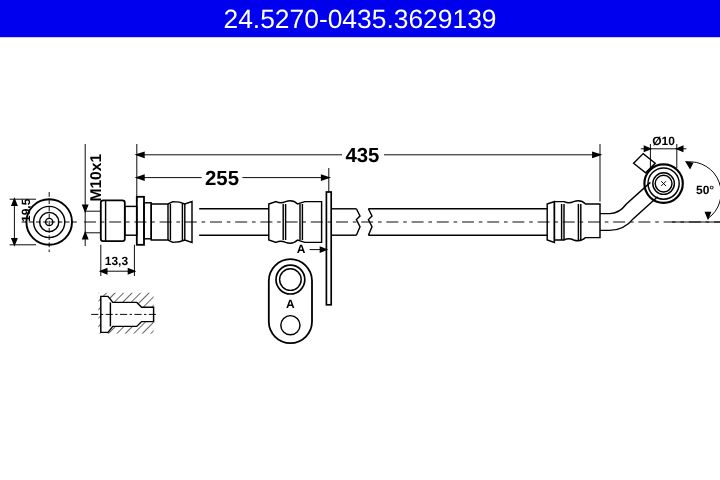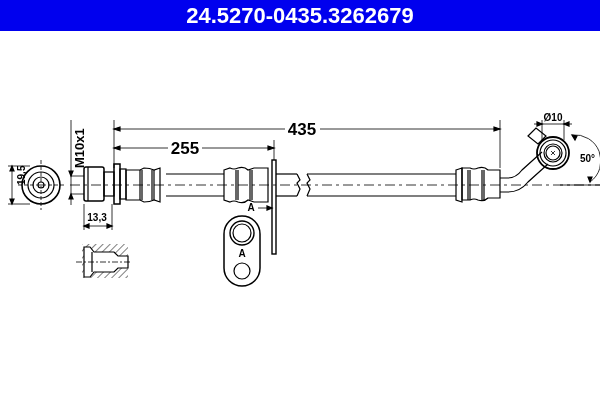--- a/index.html
+++ b/index.html
@@ -1,27 +1,27 @@
 <!DOCTYPE html>
 <html><head>
 <meta charset="utf-8">
 <style>
   html,body{margin:0;padding:0;background:#fff;}
   body{width:600px;height:400px;position:relative;overflow:hidden;font-family:"Liberation Sans",sans-serif;}
-  .hdr{position:absolute;left:0;top:0;width:600px;height:31px;background:#0000ee;color:#fff;display:flex;justify-content:center;align-items:center;font-weight:bold;font-size:22px;letter-spacing:0;}
+  .hdr{position:absolute;left:0;top:0;width:600px;height:31px;background:#0000ee;color:#fff;display:flex;justify-content:center;align-items:center;font-weight:normal;font-size:22px;letter-spacing:0;}
   .hdr span{line-height:31px;}
   svg{position:absolute;left:0;top:0;}
   .dim{font-family:"Liberation Sans",sans-serif;font-weight:bold;fill:#000;}
 </style>
 </head>
 <body>
 
 <div class="hdr">
   <span>24.5270-0435.3</span>
-  <span>262679</span>
+  <span>629139</span>
 </div>
 
 <svg width="600" height="400" viewBox="0 0 600 400">
   <defs>
     <pattern id="hatch" width="5" height="5" patternUnits="userSpaceOnUse" patternTransform="rotate(45)">
       <line x1="0" y1="0" x2="0" y2="5" stroke="#000" stroke-width="1"></line>
     </pattern>
   </defs>
   <g stroke="#000" fill="none" stroke-width="1.2">
 

